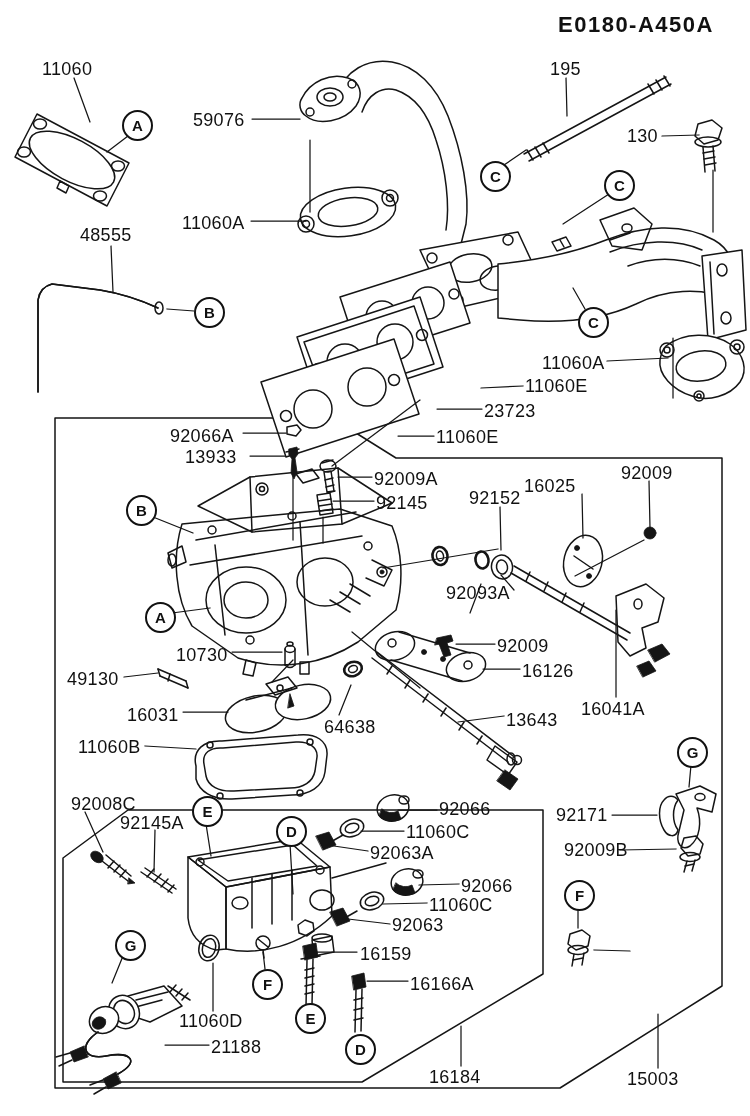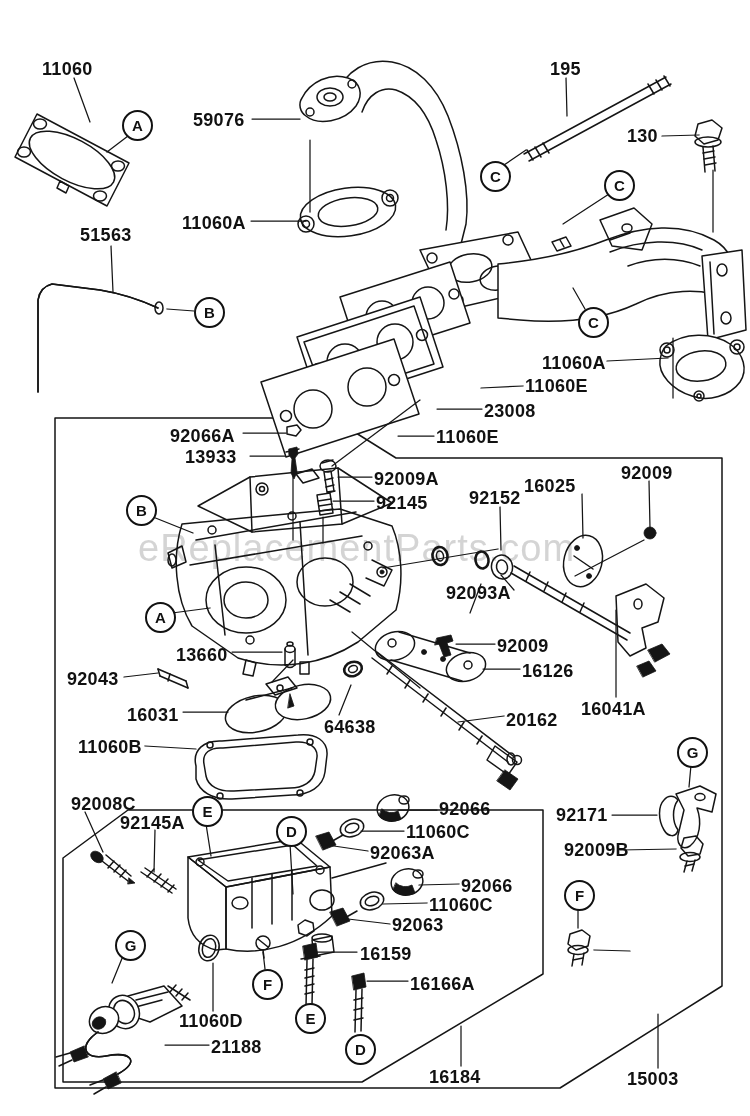--- a/index.html
+++ b/index.html
@@ -6,35 +6,34 @@
   #page{position:relative;width:750px;height:1116px;background:#fff;overflow:hidden;
         font-family:"Liberation Sans",sans-serif;}
   #art{position:absolute;left:0;top:0;z-index:2;}
   #art *{vector-effect:non-scaling-stroke;}
   #art path,#art line,#art ellipse,#art circle,#art polygon,#art polyline{
       stroke:#151515;fill:none;stroke-width:1.5;stroke-linecap:round;stroke-linejoin:round;}
   #art .ld{stroke-width:1.25;}
   #art .thick{stroke-width:2.6;}
   #art .fill{fill:#151515;stroke:#151515;stroke-width:.8;}
   #art .wf{fill:#fff;}
-  .lbl{position:absolute;z-index:3;font-weight:700;font-size:18px;line-height:1;
+  .lbl{position:absolute;z-index:3;font-weight:400;font-size:18px;line-height:1;
        color:#111;letter-spacing:.3px;white-space:nowrap;}
   .title{position:absolute;z-index:3;font-weight:700;font-size:22px;color:#111;letter-spacing:1.5px;}
   .callout{position:absolute;z-index:3;width:27px;height:27px;border:2.2px solid #111;
        border-radius:50%;background:#fff;font-weight:700;font-size:15px;line-height:27px;
        text-align:center;color:#111;}
   .wm{position:absolute;z-index:1;left:138px;top:527px;font-size:38px;color:#ababab;
       opacity:.5;letter-spacing:1px;}
 </style>
 </head>
 <body>
 
 <div id="page">
 
-  <div class="wm">eReplacementParts.com</div>
 
   <svg id="art" width="750" height="1116" viewBox="0 0 750 1116">
 
     <g>
       <path d="M55,418 L332,418 L396,458 L722,458 L722,986 L560,1088 L55,1088 Z"></path>
     </g>
     <g>
       <path d="M63,858 L128,810 L543,810 L543,974 L362,1082 L63,1082 Z"></path>
     </g>
 
@@ -489,45 +488,46 @@
       <line class="ld" x1="383" y1="568" x2="498" y2="549"></line>
       <line class="ld" x1="352" y1="632" x2="420" y2="688"></line>
       <line class="ld" x1="673" y1="338" x2="673" y2="398"></line>
       <line class="ld" x1="713" y1="170" x2="713" y2="232"></line>
       <line class="ld" x1="420" y1="400" x2="332" y2="466"></line>
       <line class="ld" x1="501" y1="575" x2="514" y2="590"></line>
       <line class="ld" x1="293" y1="660" x2="272" y2="682"></line>
     </g>
   </svg>
 
+  <div class="title" style="left:558px;top:12px">E0180-A450A</div>
 
   <div class="lbl" style="left:42px;top:60px">11060</div>
-  <div class="lbl" style="left:80px;top:226px">51563</div>
+  <div class="lbl" style="left:80px;top:226px">48555</div>
   <div class="lbl" style="left:193px;top:111px">59076</div>
   <div class="lbl" style="left:182px;top:214px">11060A</div>
   <div class="lbl" style="left:550px;top:60px">195</div>
   <div class="lbl" style="left:627px;top:127px">130</div>
   <div class="lbl" style="left:542px;top:354px">11060A</div>
   <div class="lbl" style="left:525px;top:377px">11060E</div>
-  <div class="lbl" style="left:484px;top:402px">23008</div>
+  <div class="lbl" style="left:484px;top:402px">23723</div>
   <div class="lbl" style="left:436px;top:428px">11060E</div>
   <div class="lbl" style="left:170px;top:427px">92066A</div>
   <div class="lbl" style="left:185px;top:448px">13933</div>
   <div class="lbl" style="left:374px;top:470px">92009A</div>
   <div class="lbl" style="left:376px;top:494px">92145</div>
   <div class="lbl" style="left:469px;top:489px">92152</div>
   <div class="lbl" style="left:524px;top:477px">16025</div>
   <div class="lbl" style="left:621px;top:464px">92009</div>
   <div class="lbl" style="left:446px;top:584px">92093A</div>
   <div class="lbl" style="left:497px;top:637px">92009</div>
   <div class="lbl" style="left:522px;top:662px">16126</div>
-  <div class="lbl" style="left:506px;top:711px">20162</div>
+  <div class="lbl" style="left:506px;top:711px">13643</div>
   <div class="lbl" style="left:581px;top:700px">16041A</div>
-  <div class="lbl" style="left:176px;top:646px">13660</div>
-  <div class="lbl" style="left:67px;top:670px">92043</div>
+  <div class="lbl" style="left:176px;top:646px">10730</div>
+  <div class="lbl" style="left:67px;top:670px">49130</div>
   <div class="lbl" style="left:127px;top:706px">16031</div>
   <div class="lbl" style="left:78px;top:738px">11060B</div>
   <div class="lbl" style="left:324px;top:718px">64638</div>
   <div class="lbl" style="left:556px;top:806px">92171</div>
   <div class="lbl" style="left:564px;top:841px">92009B</div>
   <div class="lbl" style="left:71px;top:795px">92008C</div>
   <div class="lbl" style="left:120px;top:814px">92145A</div>
   <div class="lbl" style="left:439px;top:800px">92066</div>
   <div class="lbl" style="left:406px;top:823px">11060C</div>
   <div class="lbl" style="left:370px;top:844px">92063A</div>

